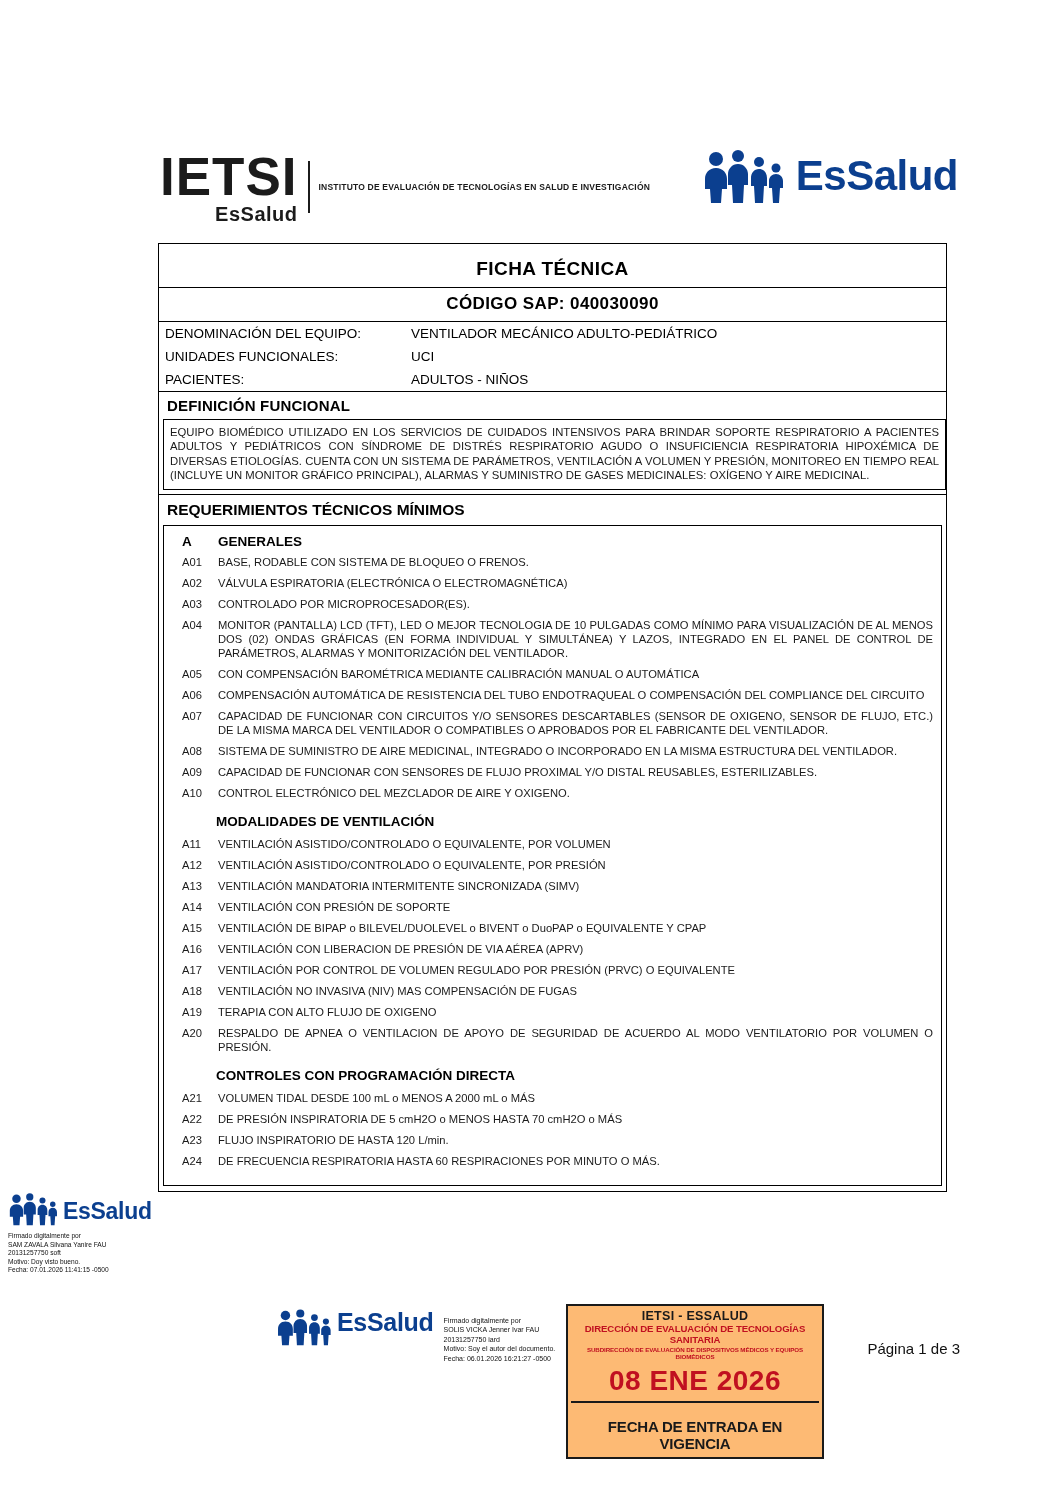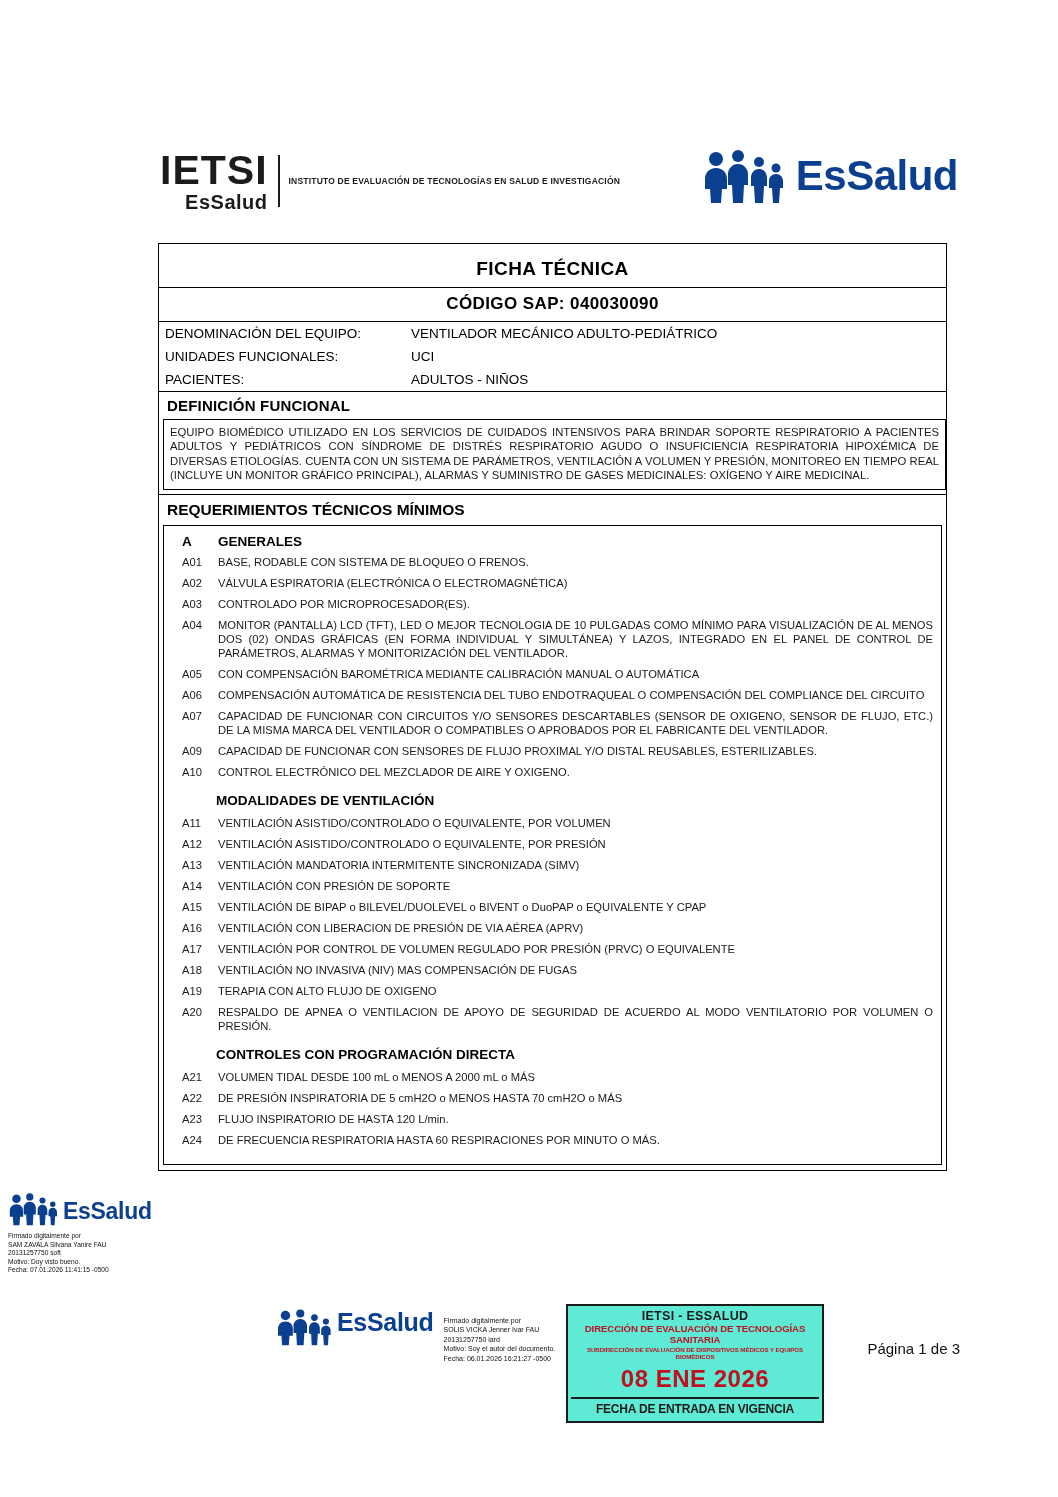--- a/index.html
+++ b/index.html
@@ -37,21 +37,21 @@
     display: flex;
     align-items: center;
   }
   .ietsi-text {
     text-align: left;
     line-height: 1;
   }
   .ietsi-main {
     font-family: "Liberation Sans", sans-serif;
     font-weight: bold;
-    font-size: 41px;
+    font-size: 53px;
     letter-spacing: 1px;
     color: #1b1b1b;
   }
   .ietsi-sub {
     font-family: "Liberation Sans", sans-serif;
     font-weight: bold;
     font-size: 20px;
     color: #1b1b1b;
     letter-spacing: 0.5px;
     margin-top: 1px;
@@ -238,21 +238,21 @@
   }
   .stamp {
     position: absolute;
     left: 566px;
     top: 4px;
     width: 258px;
     border: 2px solid #1a1a1a;
     box-sizing: border-box;
     text-align: center;
     padding: 3px 3px 5px 3px;
-    background: #5eead4;
+    background: #fdba74;
   }
   .stamp-l1 {
     font-size: 12.5px;
     font-weight: bold;
     color: #1a1a1a;
     letter-spacing: 0.3px;
   }
   .stamp-l2 {
     font-size: 9.6px;
     font-weight: bold;
@@ -260,32 +260,32 @@
     letter-spacing: -0.1px;
   }
   .stamp-l3 {
     font-size: 6.2px;
     font-weight: bold;
     color: #c01020;
     letter-spacing: -0.1px;
     margin-top: 1px;
   }
   .stamp-date {
-    font-size: 24px;
+    font-size: 28px;
     font-weight: bold;
     color: #c01020;
     margin: 5px 0 4px 0;
     letter-spacing: 0.5px;
   }
   .stamp-l5 {
-    font-size: 12px;
+    font-size: 15px;
     font-weight: bold;
     color: #1a1a1a;
     border-top: 2px solid #1a1a1a;
-    padding-top: 3px;
+    padding-top: 15px;
     letter-spacing: -0.2px;
   }
   .page-num {
     position: absolute;
     right: 98px;
     top: 40px;
     font-size: 15px;
     color: #111;
   }
 </style>
@@ -374,20 +374,24 @@
         <div class="item-code">A05</div>
         <div class="item-text nojust">CON COMPENSACIÓN BAROMÉTRICA MEDIANTE CALIBRACIÓN MANUAL O AUTOMÁTICA</div>
       </div>
       <div class="item">
         <div class="item-code">A06</div>
         <div class="item-text">COMPENSACIÓN AUTOMÁTICA DE RESISTENCIA DEL TUBO ENDOTRAQUEAL O COMPENSACIÓN DEL COMPLIANCE DEL CIRCUITO</div>
       </div>
       <div class="item">
         <div class="item-code">A07</div>
         <div class="item-text">CAPACIDAD DE FUNCIONAR CON CIRCUITOS Y/O SENSORES DESCARTABLES (SENSOR DE OXIGENO, SENSOR DE FLUJO, ETC.) DE LA MISMA MARCA DEL VENTILADOR O COMPATIBLES O APROBADOS POR EL FABRICANTE DEL VENTILADOR.</div>
+      </div>
+      <div class="item">
+        <div class="item-code">A08</div>
+        <div class="item-text">SISTEMA DE SUMINISTRO DE AIRE MEDICINAL, INTEGRADO O INCORPORADO EN LA MISMA ESTRUCTURA DEL VENTILADOR.</div>
       </div>
       <div class="item">
         <div class="item-code">A09</div>
         <div class="item-text nojust">CAPACIDAD DE FUNCIONAR CON SENSORES DE FLUJO PROXIMAL Y/O DISTAL REUSABLES, ESTERILIZABLES.</div>
       </div>
       <div class="item">
         <div class="item-code">A10</div>
         <div class="item-text nojust">CONTROL ELECTRÓNICO DEL MEZCLADOR DE AIRE Y OXIGENO.</div>
       </div>
 

